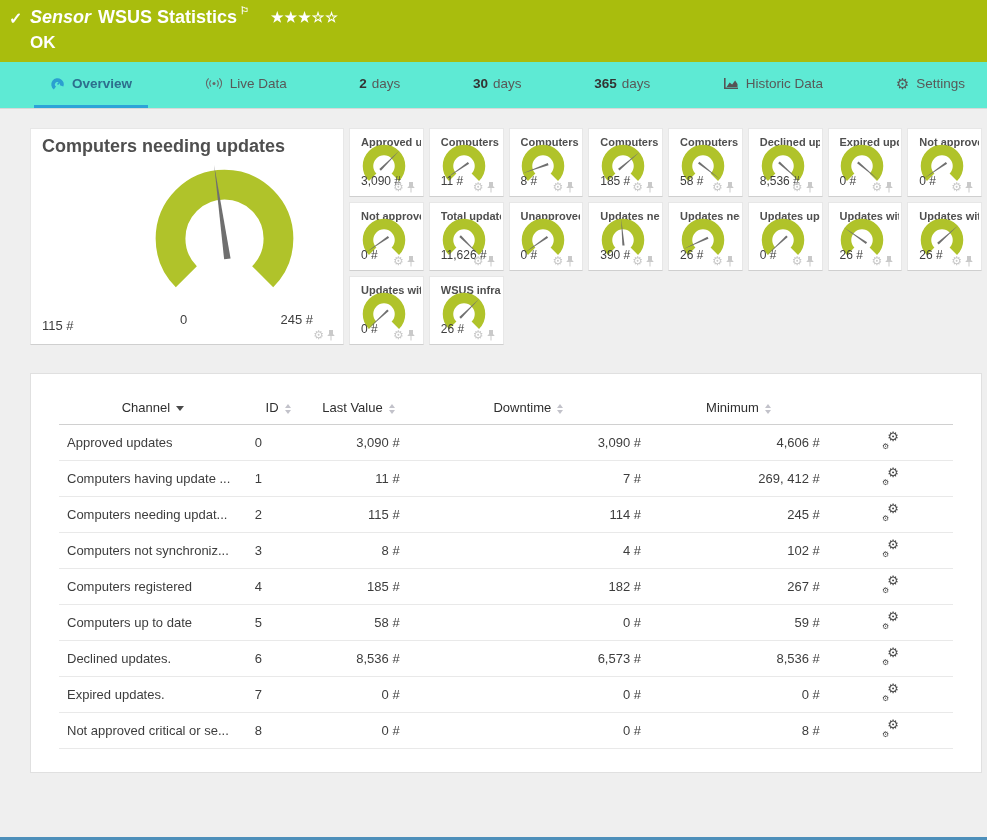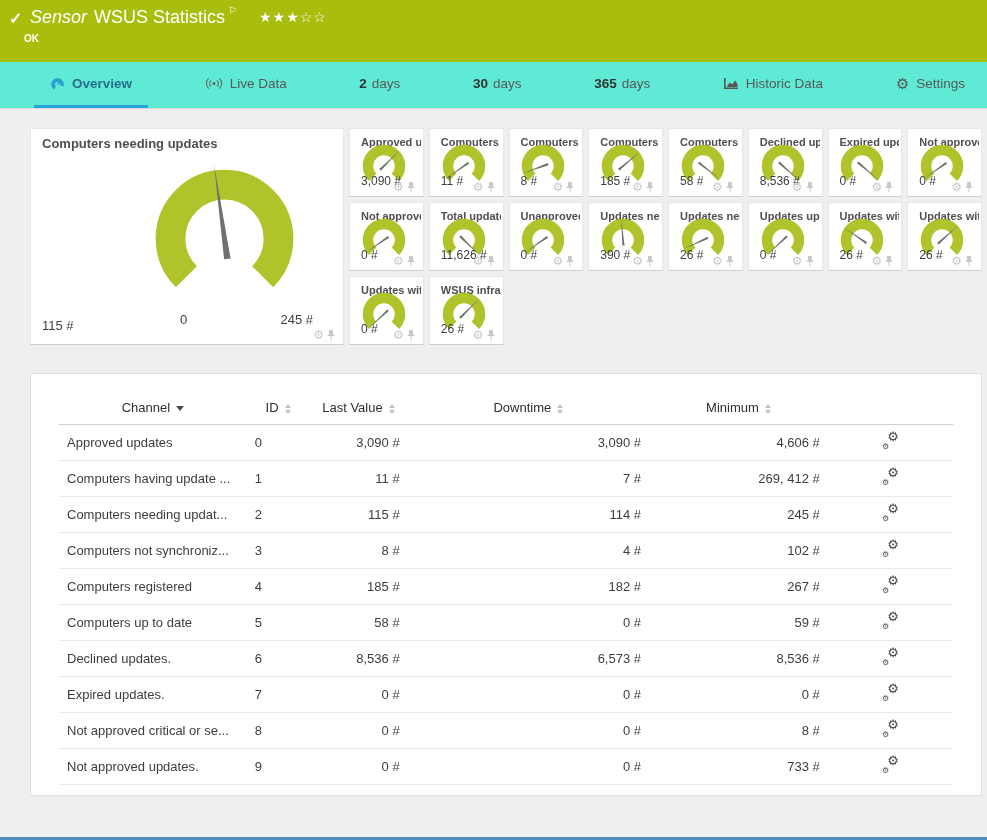--- a/index.html
+++ b/index.html
@@ -6,25 +6,25 @@
   html, body { width: 987px; height: 840px; overflow: hidden; }
   body {
     font-family: "Liberation Sans", sans-serif;
     background: #efefef;
     color: #3d3d3d;
     position: relative;
   }
   
   .topbar { height: 62px; background: #a9bd0d; color: #fff; position: relative; }
   .topbar-check { position: absolute; left: 9px; top: 9px; font-size: 16px; font-weight: bold; }
-  .topbar-line1 { padding: 7px 0 0 30px; font-size: 18px; display: flex; align-items: flex-start; }
+  .topbar-line1 { padding: 7px 0 0 30px; font-size: 18px; display: flex; align-items: flex-start; font-weight: bold; }
   .sensor-word { font-style: italic; margin-right: 7px; }
   .flag-sup { font-size: 10px; margin-left: 3px; position: relative; top: -2px; }
   .stars { margin-left: 22px; font-size: 14px; letter-spacing: 1px; padding-top: 2px; }
-  .topbar-status { padding: 5px 0 0 24px; font-size: 10px; font-weight: bold; }
+  .topbar-status { padding: 5px 0 0 30px; font-size: 17px; font-weight: bold; }
   
   .tabs {
     display: flex; justify-content: space-between; align-items: stretch;
     height: 47px; background: #5eead4; border-bottom: 1px solid #d8d8d8;
     padding: 0 6px 0 34px;
   }
   .tab {
     display: flex; align-items: center; gap: 7px; padding: 0 16px;
     border-bottom: 3px solid transparent; color: #585858; font-size: 13.5px; cursor: pointer;
     white-space: nowrap;
@@ -32,21 +32,21 @@
   .tab.active { border-bottom-color: #2ba3d8; color: #2d6e8d; font-weight: bold; }
   .tab-num { font-weight: bold; color: #333; margin-right: -2px; }
   .tab-icon { display: inline-flex; align-items: center; }
   
   .content { padding: 19px 5px 0 30px; }
   
   .gauge-grid { display: grid; grid-template-columns: repeat(12, 1fr); grid-auto-rows: 69px; gap: 5px; }
   .tile { background: #fff; border: 1px solid #e7e7e7; border-bottom-color: #cfcfcf; position: relative; overflow: hidden; }
   .tile-big { grid-column: span 4; grid-row: span 3; }
   .tile-title { position: absolute; top: 7px; left: 11px; right: 2px; font-size: 11px; font-weight: bold; color: #4f4f4f; white-space: nowrap; overflow: hidden; }
-  .tile-big .tile-title { font-size: 13px; right: 10px; }
+  .tile-big .tile-title { font-size: 18px; right: 10px; }
   .tile-value { position: absolute; bottom: 8px; left: 11px; font-size: 12px; color: #3e3e3e; }
   .tile-big .tile-value { font-size: 13px; bottom: 11px; }
   .tile-actions { position: absolute; bottom: 3px; right: 7px; display: flex; align-items: center; gap: 2px; color: #c9c9c9; font-size: 11px; }
   .small-gauge { position: absolute; right: 10px; top: 11px; }
   .arc { fill: none; stroke: #b0c32a; }
   .needle-poly { fill: #6f6f6f; }
   .big-gauge-wrap { position: absolute; top: 24px; right: 16px; width: 205px; height: 174px; }
   .gauge-minmax { position: absolute; bottom: 0; font-size: 13px; color: #3e3e3e; }
   .gauge-min { left: 58px; }
   .gauge-max { right: 14px; }
@@ -615,30 +615,18 @@
     <td class="cell-id">8</td>
     <td class="cell-last num">0 #</td>
     <td class="cell-min num">0 #</td>
     <td class="cell-max num">8 #</td>
     <td class="col-gear-cell">
       <span class="row-gear">
         <span class="g-big">⚙</span><span class="g-sm">⚙</span>
       </span>
     </td>
   </tr>
-          <tr>
-    <td class="cell-channel">Not approved updates.</td>
-    <td class="cell-id">9</td>
-    <td class="cell-last num">0 #</td>
-    <td class="cell-min num">0 #</td>
-    <td class="cell-max num">733 #</td>
-    <td class="col-gear-cell">
-      <span class="row-gear">
-        <span class="g-big">⚙</span><span class="g-sm">⚙</span>
-      </span>
-    </td>
-  </tr>
         </tbody>
     </table>
   </div>
 </div>
 
 <div class="bottom-line"></div>
 
 </body></html>

